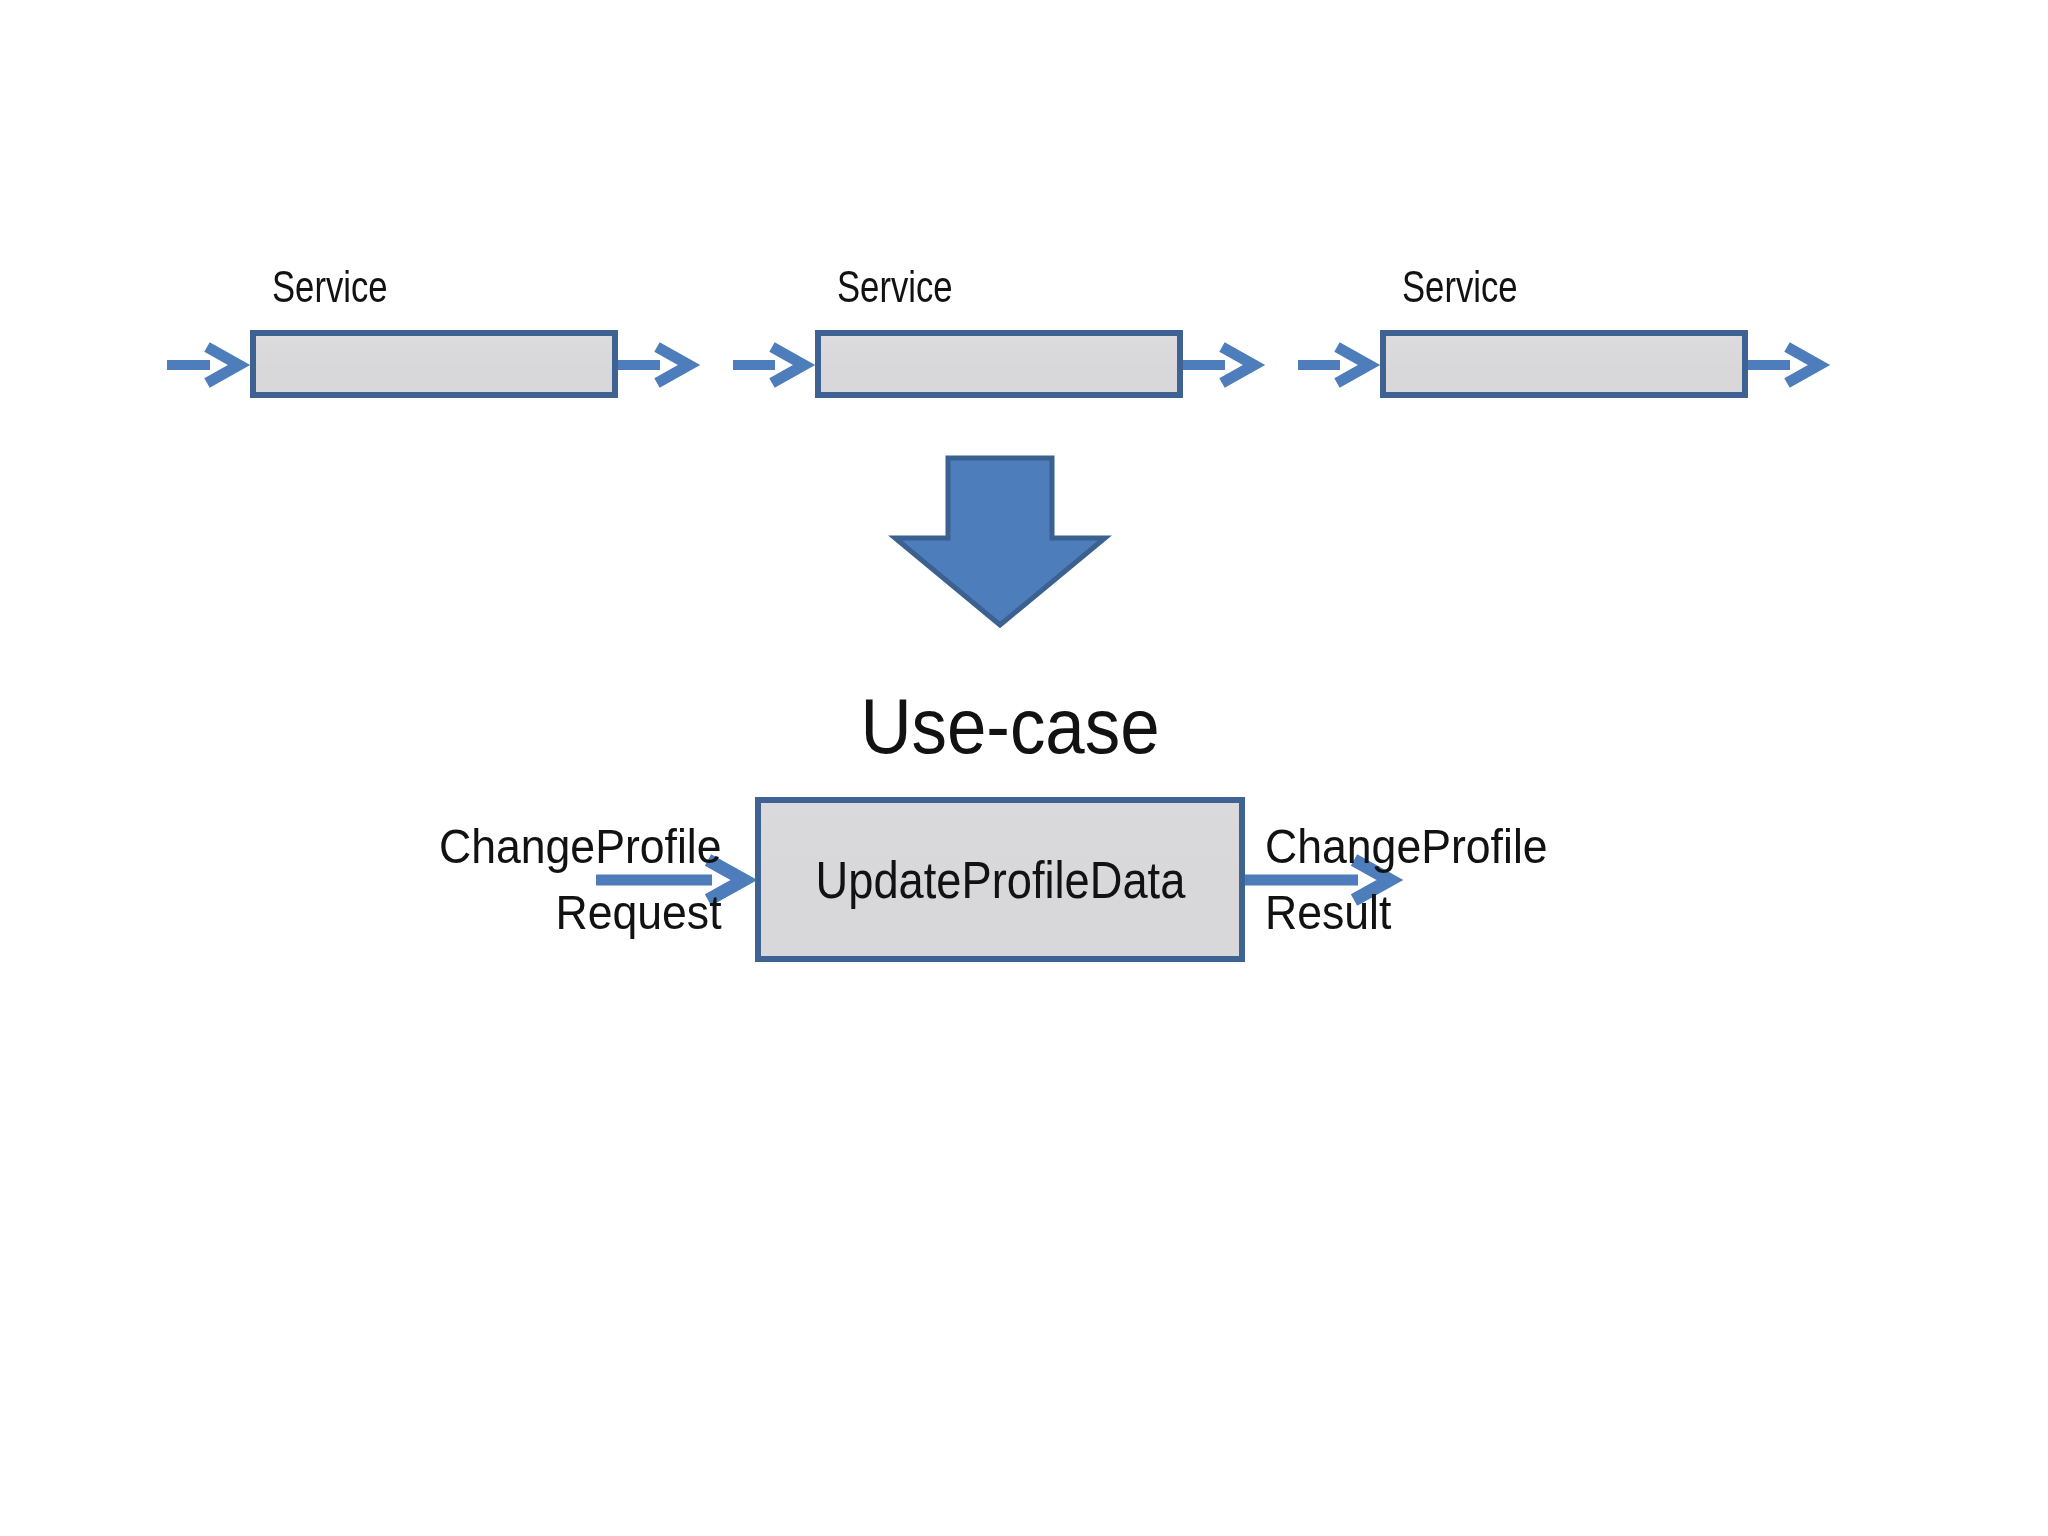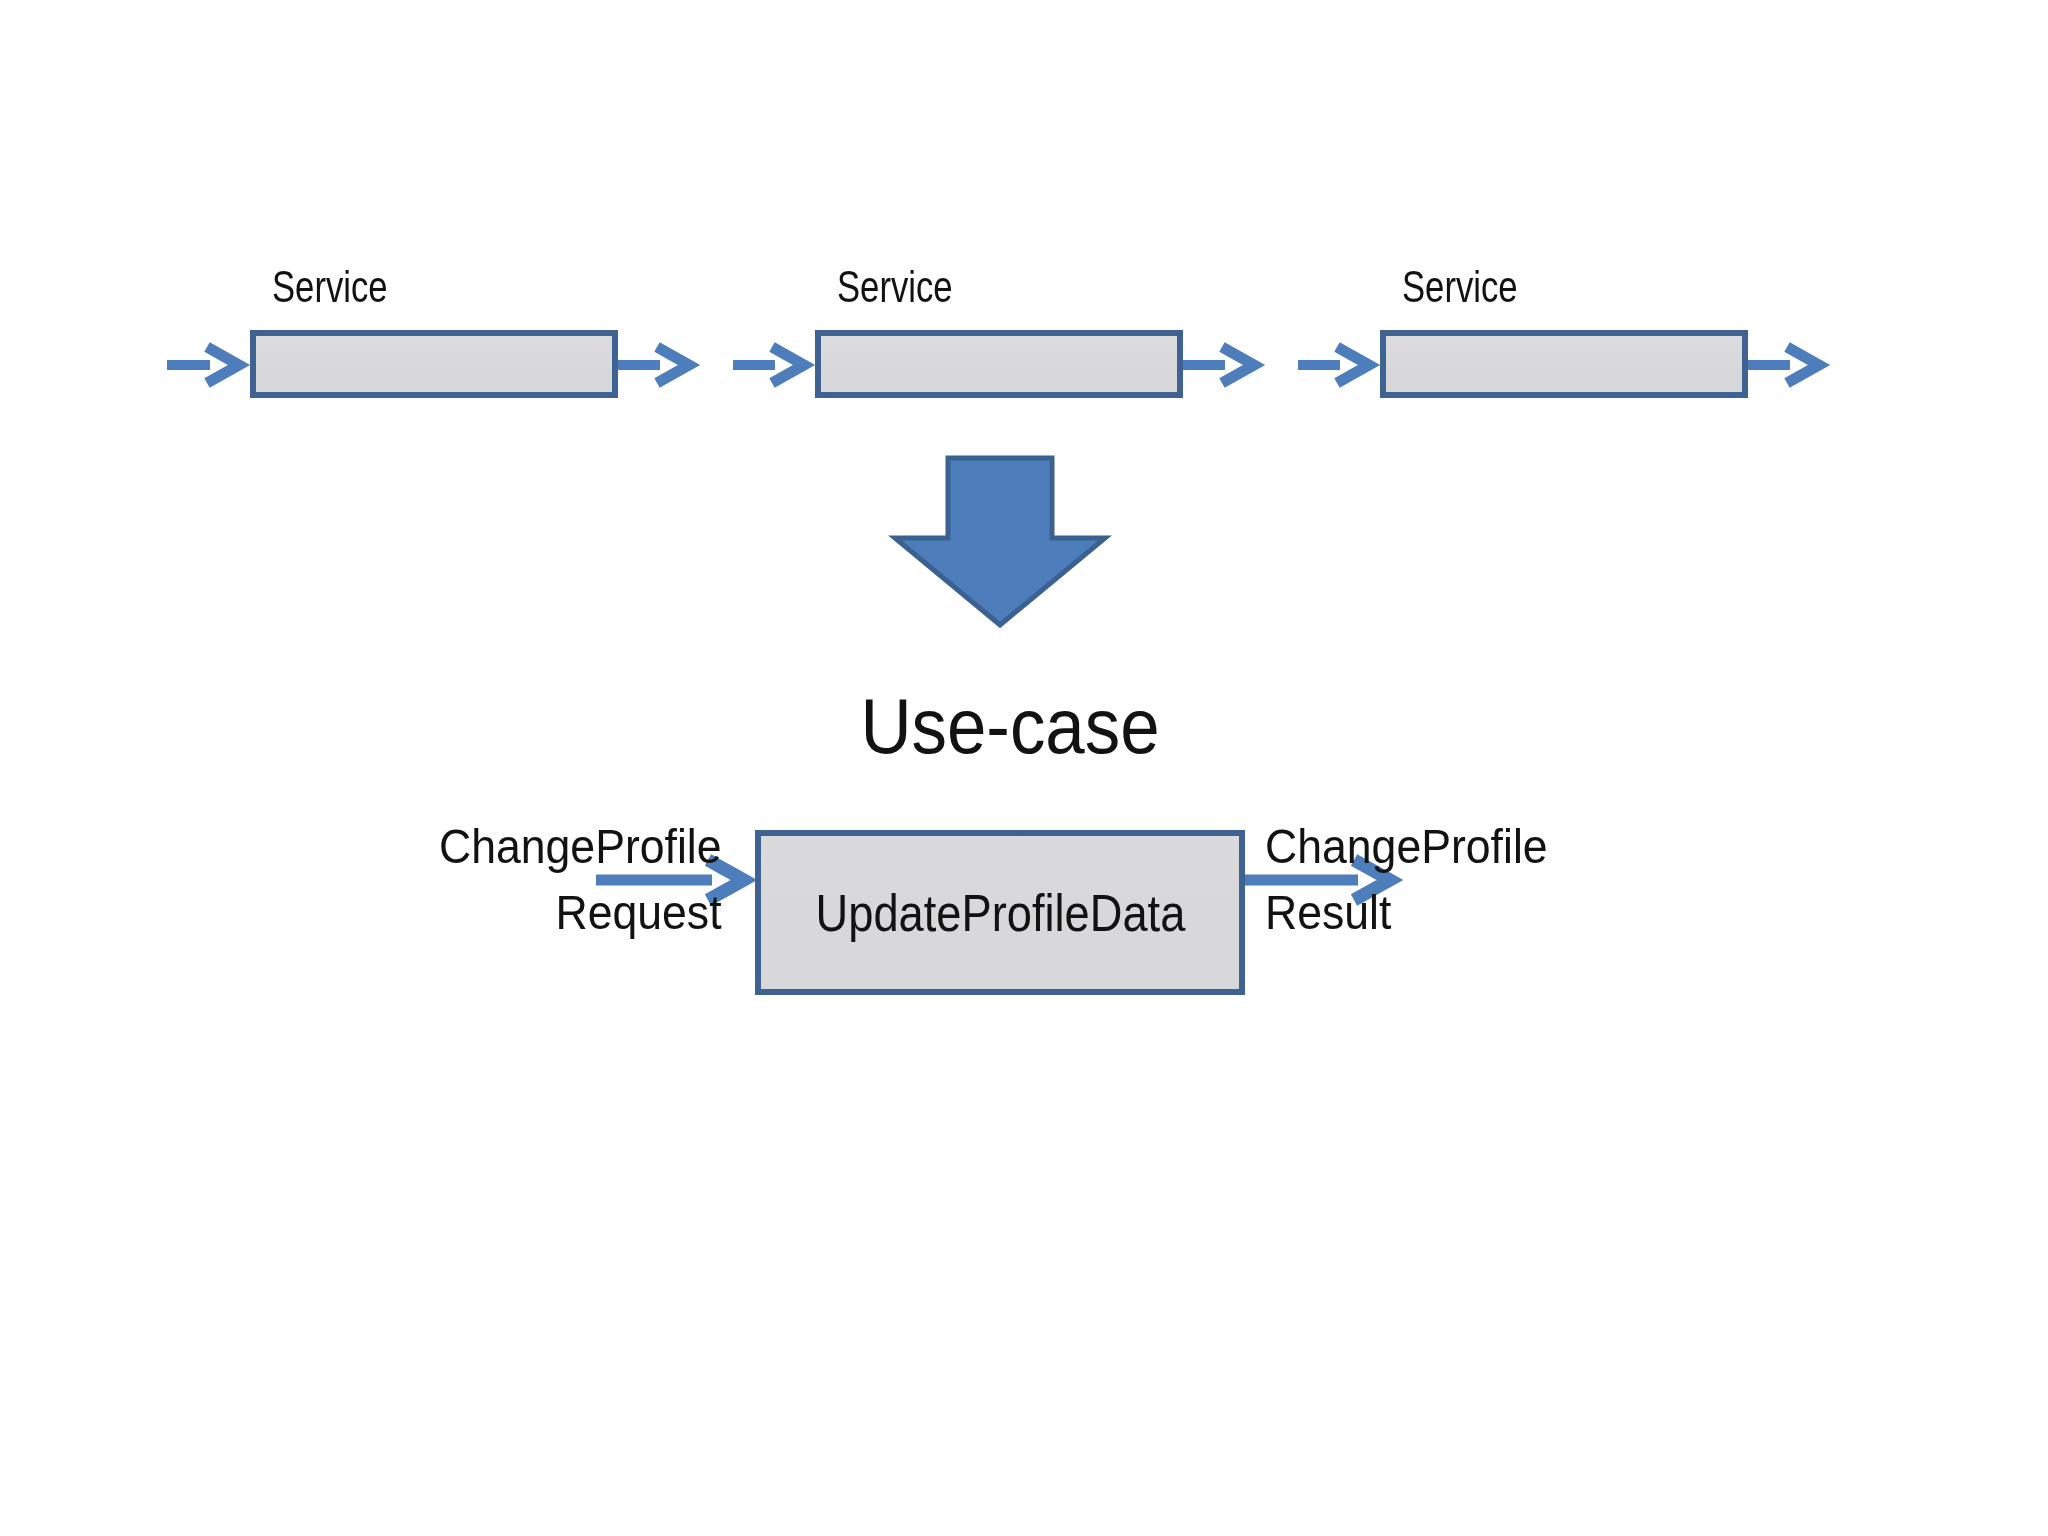--- a/index.html
+++ b/index.html
@@ -43,21 +43,21 @@
 
   .title{
     position:absolute;left:810px;top:688px;width:400px;
     text-align:center;font-size:77px;line-height:1;
     color:var(--text_color);
     transform:scaleX(0.92);transform-origin:center top;
     white-space:nowrap;
   }
 
   .main-box{
-    position:absolute;left:755px;top:830px;width:490px;height:165px;
+    position:absolute;left:755px;top:797px;width:490px;height:165px;
     box-sizing:border-box;
     background:linear-gradient(180deg,#dadadc 0%,var(--box_fill) 55%);
     border:6px solid var(--box_border);
     display:flex;align-items:center;justify-content:center;
   }
   .main-box .box-text{
     font-size:52px;line-height:1;color:var(--text_color);
     transform:scaleX(0.87);transform-origin:center center;
     white-space:nowrap;
   }

